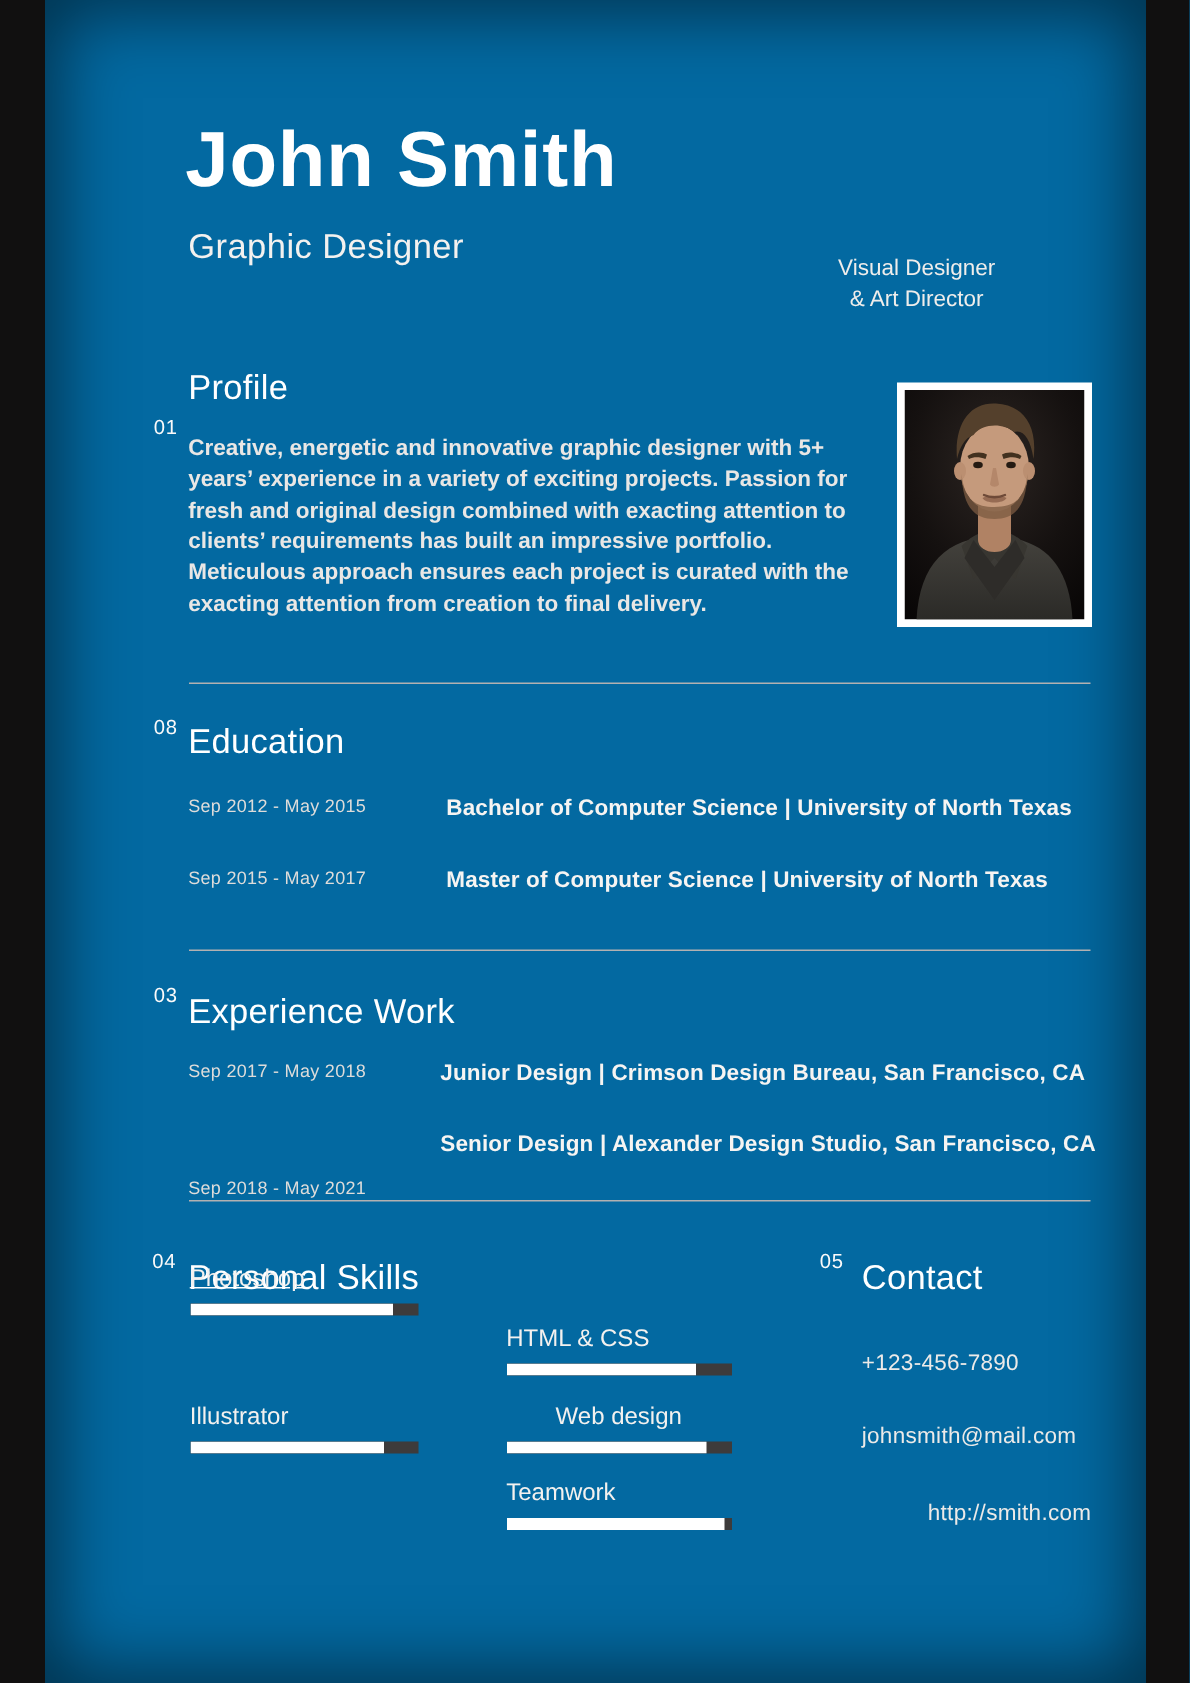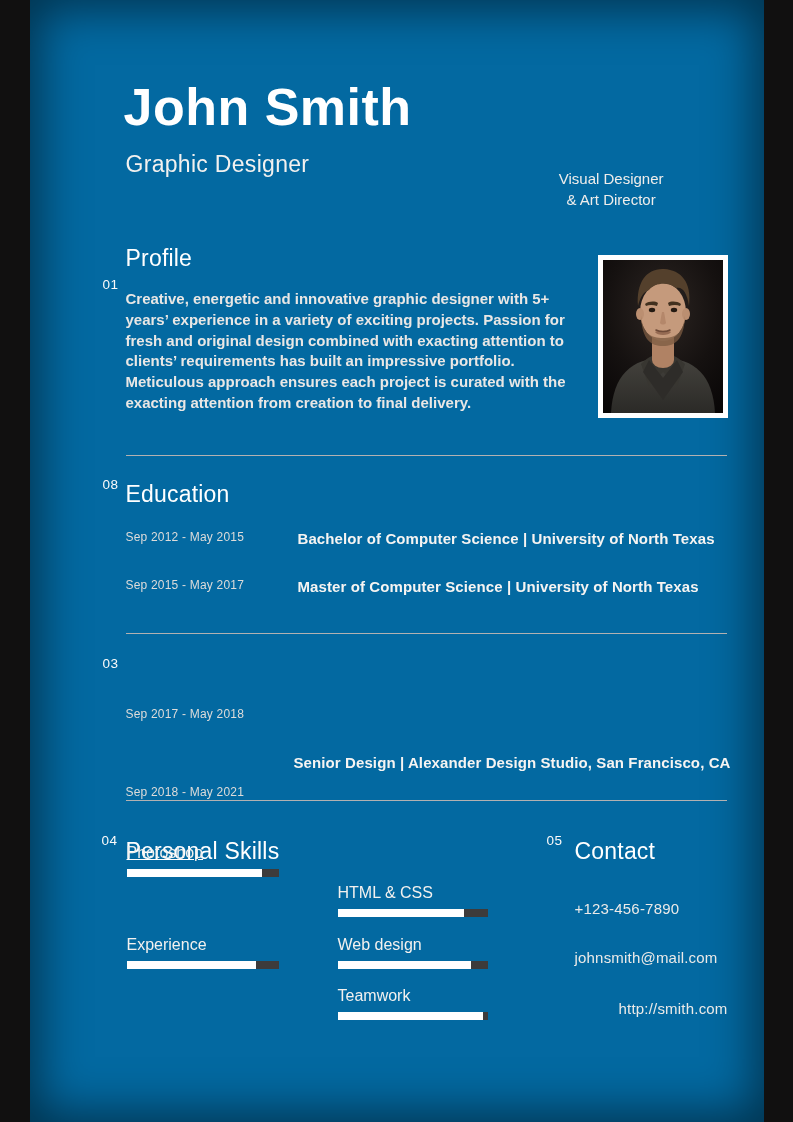--- a/index.html
+++ b/index.html
@@ -138,48 +138,50 @@
   <div class="abs sec-num" style="left:73px; top:477px;">08</div>
   <div class="abs sec-title" style="left:96px; top:481px;">Education</div>
   <div class="abs row-dates" style="top:530px;">Sep 2012 - May 2015</div>
   <div class="abs row-desc" style="left:268px; top:530px;">Bachelor of Computer Science | University of North Texas</div>
   <div class="abs row-dates" style="top:578px;">Sep 2015 - May 2017</div>
   <div class="abs row-desc" style="left:268px; top:578px;">Master of Computer Science | University of North Texas</div>
 
   <div class="abs rule" style="top:633px;"></div>
 
   <div class="abs sec-num" style="left:73px; top:656px;">03</div>
+  <div class="abs sec-title" style="left:96px; top:661px;">Experience Work</div>
   <div class="abs row-dates" style="top:707px;">Sep 2017 - May 2018</div>
+  <div class="abs row-desc" style="left:264px; top:707px;">Junior Design | Crimson Design Bureau, San Francisco, CA</div>
   <div class="abs row-dates" style="top:785px;">Sep 2018 - May 2021</div>
   <div class="abs row-desc" style="left:264px; top:754px;">Senior Design | Alexander Design Studio, San Francisco, CA</div>
 
   <div class="abs rule" style="top:800px;"></div>
 
   <div class="abs sec-num" style="left:72px; top:833px;">04</div>
   <div class="abs sec-title" style="left:96px; top:838px;">Personal Skills</div>
 
   <div class="abs skill" style="left:97px; top:844px;text-decoration:underline;">
     <div class="skill-label">Photoshop</div>
     <div class="skill-bar">
         <div class="skill-fill" style="width: 89%;"></div>
       </div>
   </div>
   <div class="abs skill" style="left:97px; top:936px;">
-    <div class="skill-label">Experience</div>
+    <div class="skill-label">Illustrator</div>
     <div class="skill-bar">
         <div class="skill-fill" style="width: 85%;"></div>
       </div>
   </div>
   <div class="abs skill" style="left:308px; top:884px; width:150px;">
     <div class="skill-label">HTML &amp; CSS</div>
     <div class="skill-bar">
         <div class="skill-fill" style="width: 84%;"></div>
       </div>
   </div>
-  <div class="abs skill" style="left:308px; top:936px; width:150px;">
+  <div class="abs skill" style="left:308px; top:936px; width:150px;text-align:center;">
     <div class="skill-label">Web design</div>
     <div class="skill-bar">
         <div class="skill-fill" style="width: 89%;"></div>
       </div>
   </div>
   <div class="abs skill" style="left:308px; top:987px; width:150px;">
     <div class="skill-label">Teamwork</div>
     <div class="skill-bar">
         <div class="skill-fill" style="width: 97%;"></div>
       </div>

